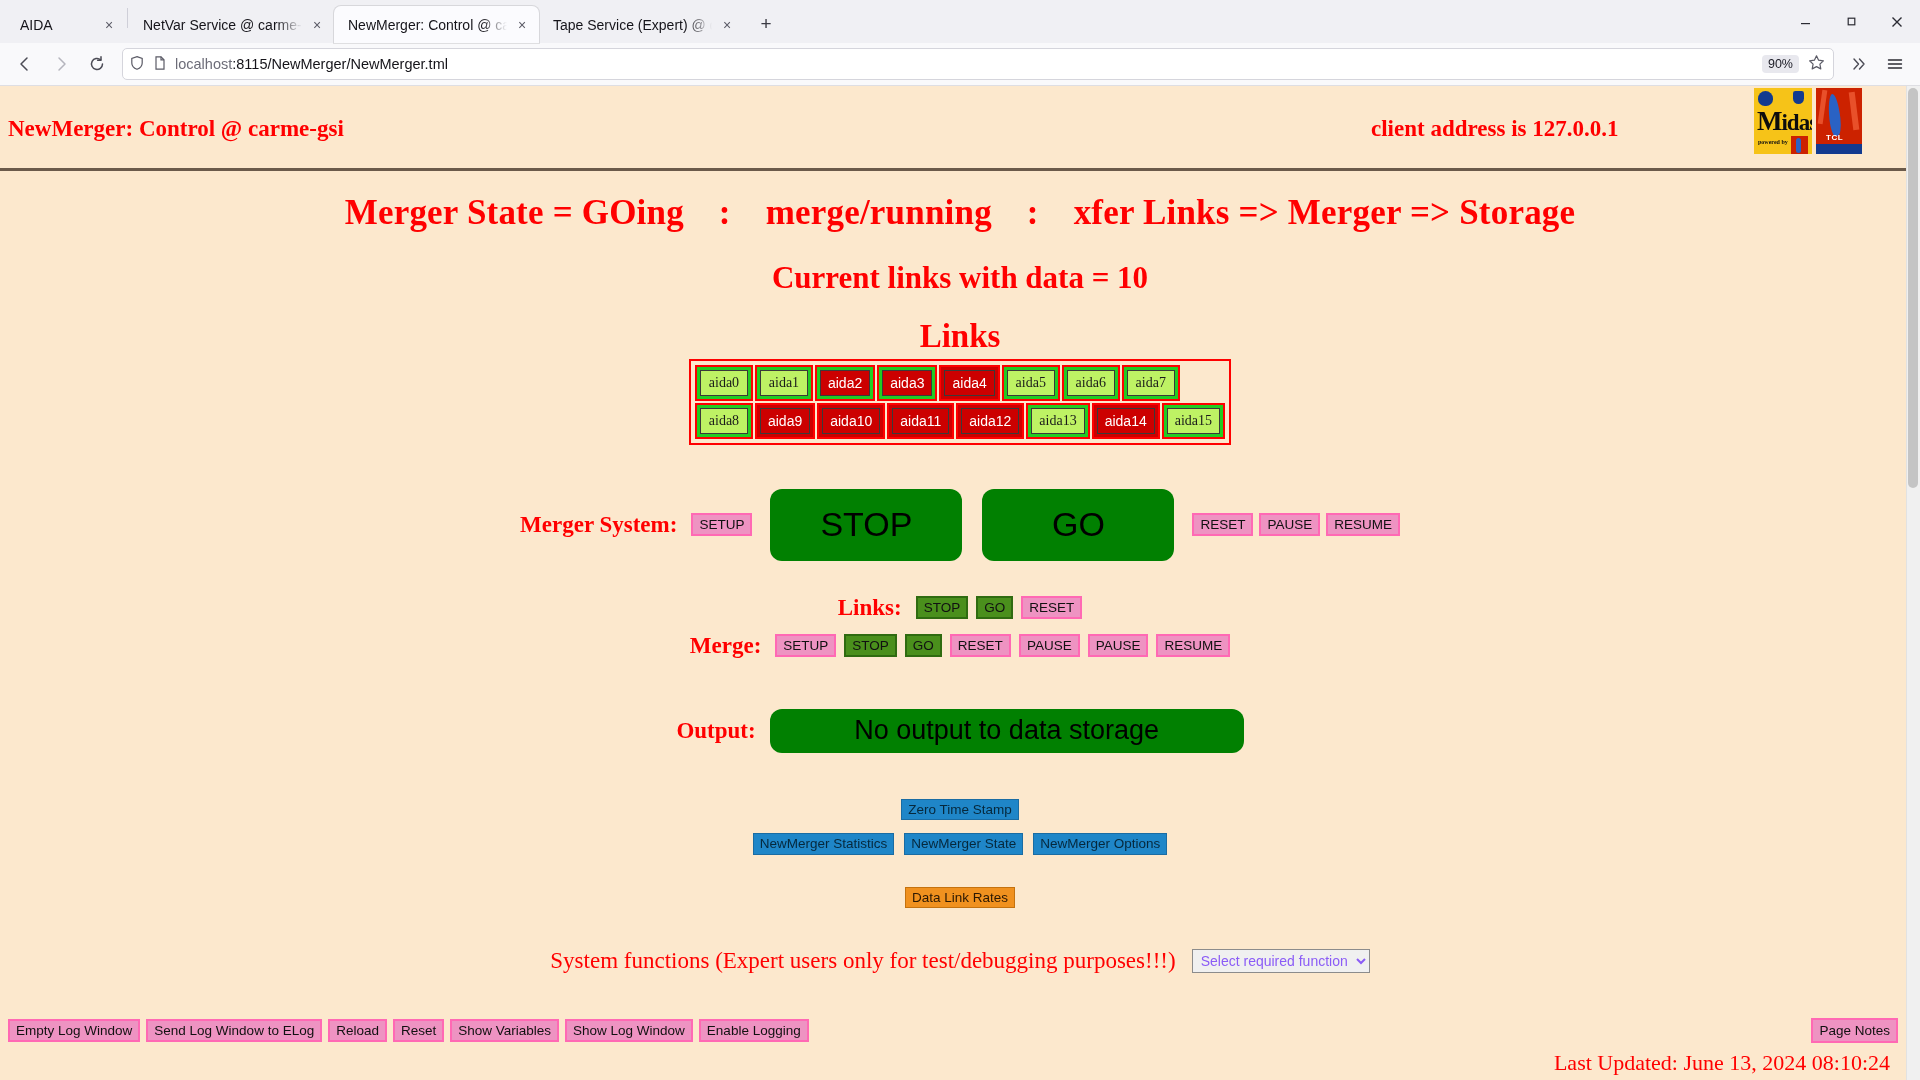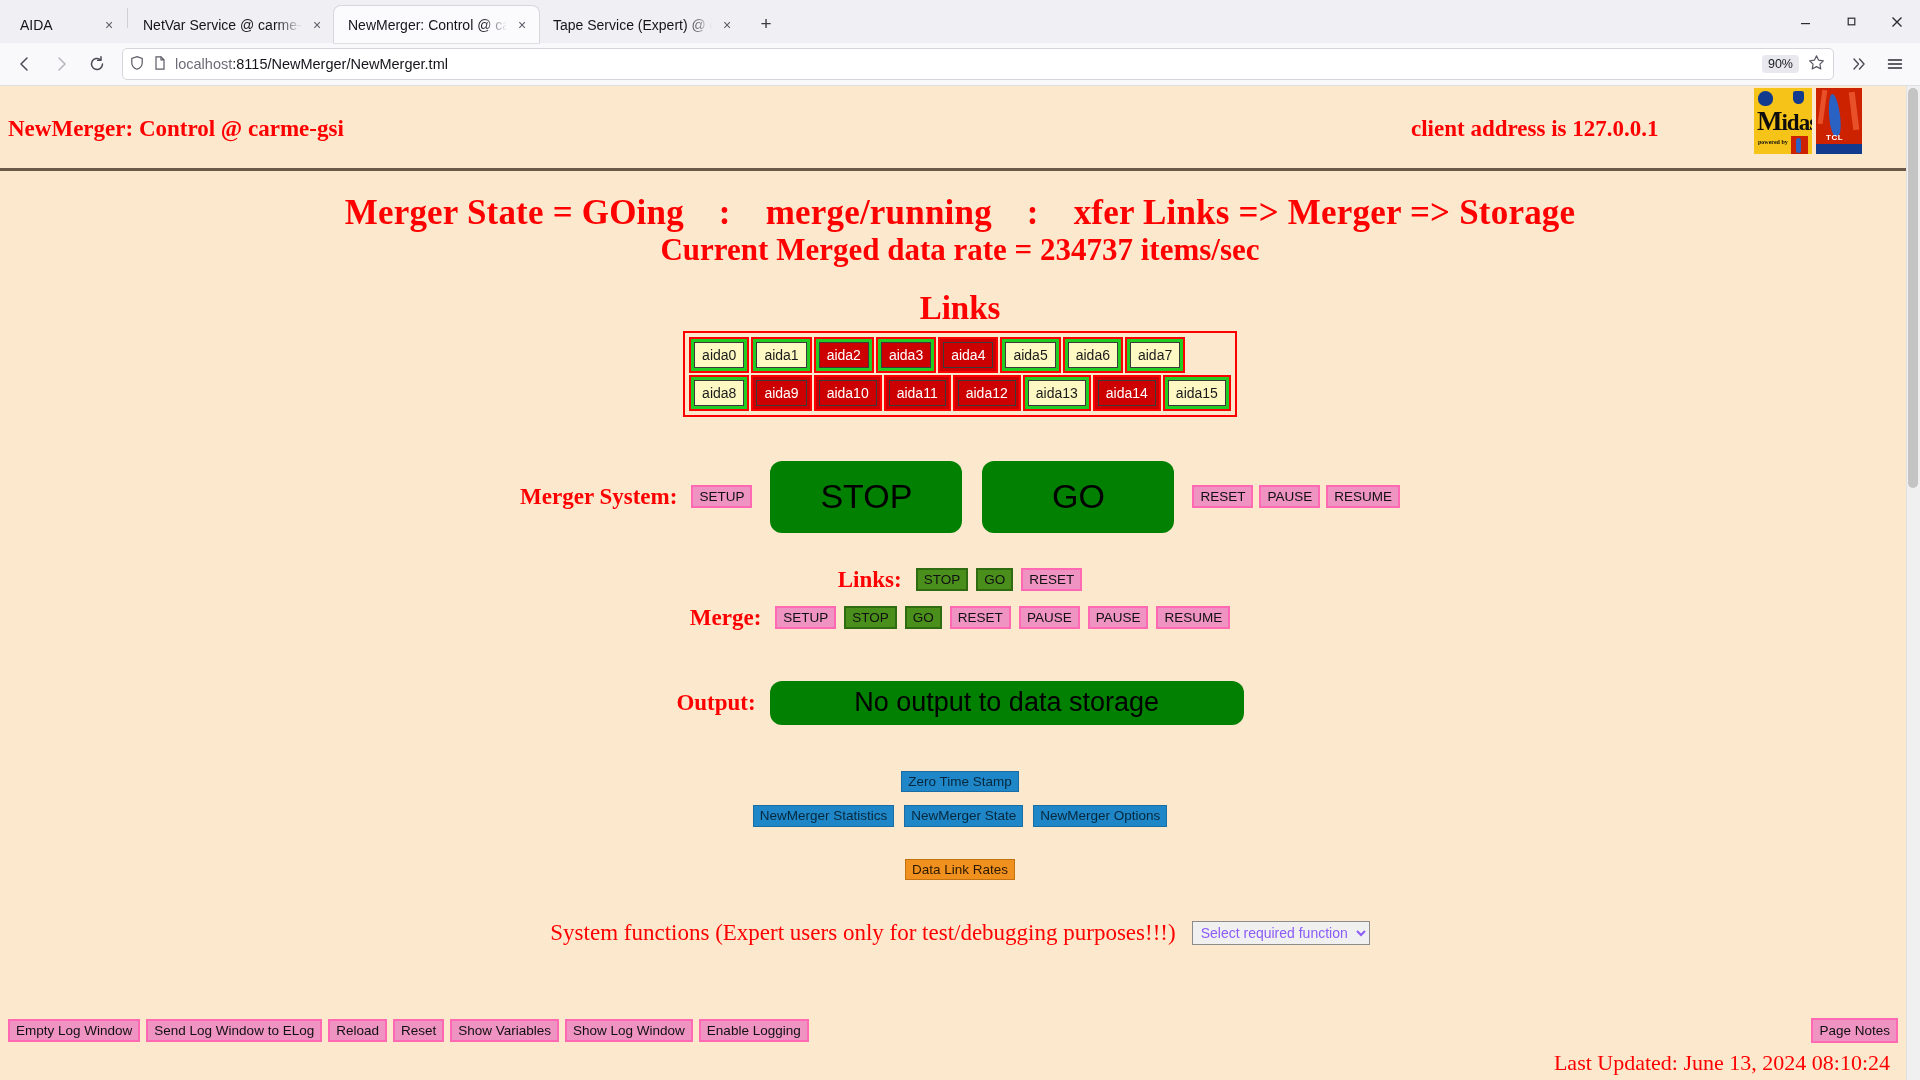--- a/index.html
+++ b/index.html
@@ -71,21 +71,21 @@
   .scrollthumb { position:absolute; right:2px; top:2px; width:10px; height:400px;
                  background:#c4c4c4; border-radius:5px; }
 
   .pagehead { display:flex; align-items:flex-start; padding:16px 0 0 0; position:relative; height:82px; }
   .pagetitle {
     font-family:"Liberation Serif", serif; font-weight:bold; font-size:23px; color:#ff0000;
     position:absolute; left:8px; top:30px; white-space:nowrap;
   }
   .clientaddr {
     font-family:"Liberation Serif", serif; font-weight:bold; font-size:23px; color:#ff0000;
-    position:absolute; left:1411px; top:30px; white-space:nowrap;
+    position:absolute; left:1371px; top:30px; white-space:nowrap;
   }
   .logos { position:absolute; right:58px; top:2px; display:flex; gap:4px; }
 
   .hr { height:3px; background:#6b5a4a; margin:0; border:0; }
 
   .state-line {
     text-align:center; font-family:"Liberation Serif", serif; font-weight:bold;
     font-size:35px; color:#ff0000; margin-top:22px; letter-spacing:.2px;
   }
   .state-line .sep { display:inline-block; padding:0 26px; }
@@ -107,21 +107,21 @@
   .link-cell {
     border:2px solid #ff0000; margin:1px; padding:3px;
     display:flex; align-items:center; justify-content:center;
   }
   .link-cell.on  { background:#22cc22; }
   .link-cell.off { background:#cc0000; }
   .link-btn {
     font-family:"Liberation Sans", sans-serif; font-size:14px; line-height:1;
     padding:5px 7px; border:1px solid #3a3a3a; min-width:48px; text-align:center;
   }
-  .link-btn.ok   { background:#fef9c3; color:#1a1a1a; }
+  .link-btn.ok   { background:#bef264; color:#1a1a1a;font-family:Liberation Serif, serif; }
   .link-btn.bad  { background:#cc0000; color:#ffffff; }
 
   
   .mergersys { display:flex; align-items:center; justify-content:center; gap:0; margin-top:44px; }
   .label-red {
     font-family:"Liberation Serif", serif; font-weight:bold; font-size:23px; color:#ff0000;
     white-space:nowrap;
   }
   .btn {
     font-family:"Liberation Sans", sans-serif; font-size:15px; line-height:1;
@@ -324,21 +324,21 @@
     <div class="hr"></div>
 
     <div class="state-line">
       <span>Merger State = GOing</span>
       <span class="sep">:</span>
       <span>merge/running</span>
       <span class="sep">:</span>
       <span>xfer Links =&gt; Merger =&gt; Storage</span>
     </div>
 
-    <div class="big-line">Current Merged data rate = 234737 items/sec</div>
+    <div class="big-line first">Current links with data = 10</div>
 
     <div class="links-title">Links</div>
 
     <div class="links-wrap">
       <div class="links-box" id="links-box">
           <div class="links-row">
             <div class="link-cell on">
               <div class="link-btn ok">aida0</div>
             </div>
             <div class="link-cell on">

